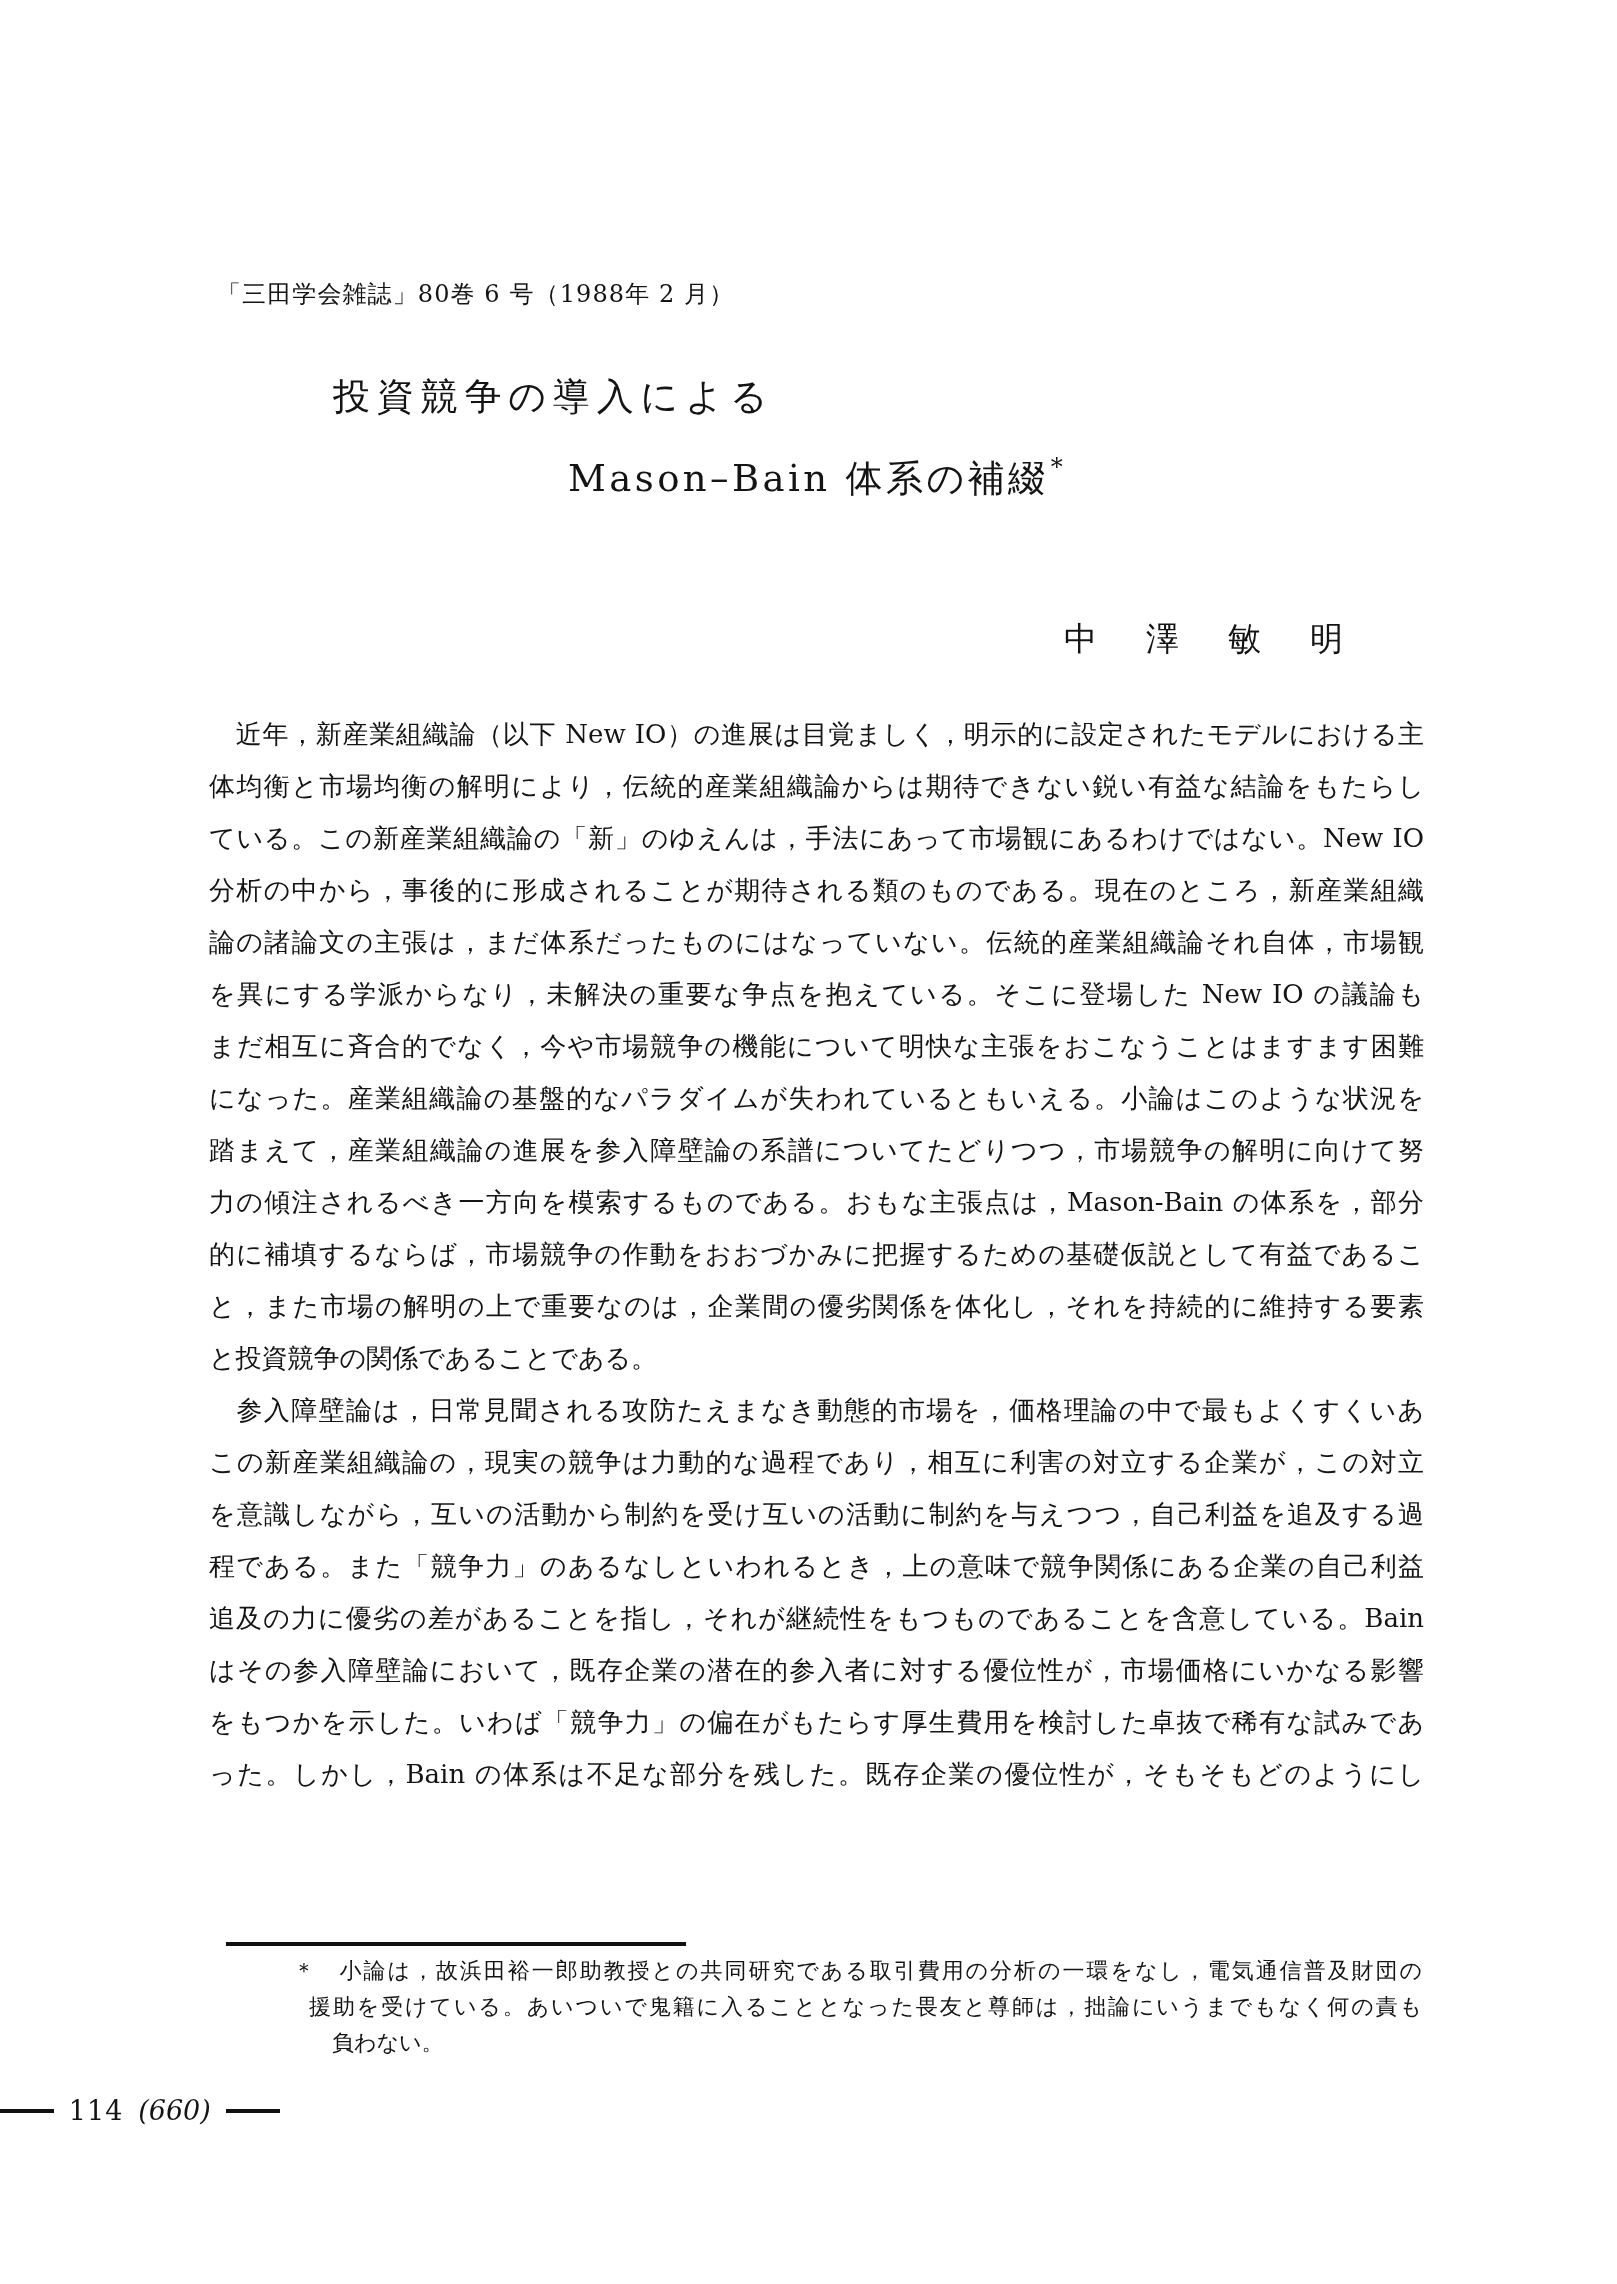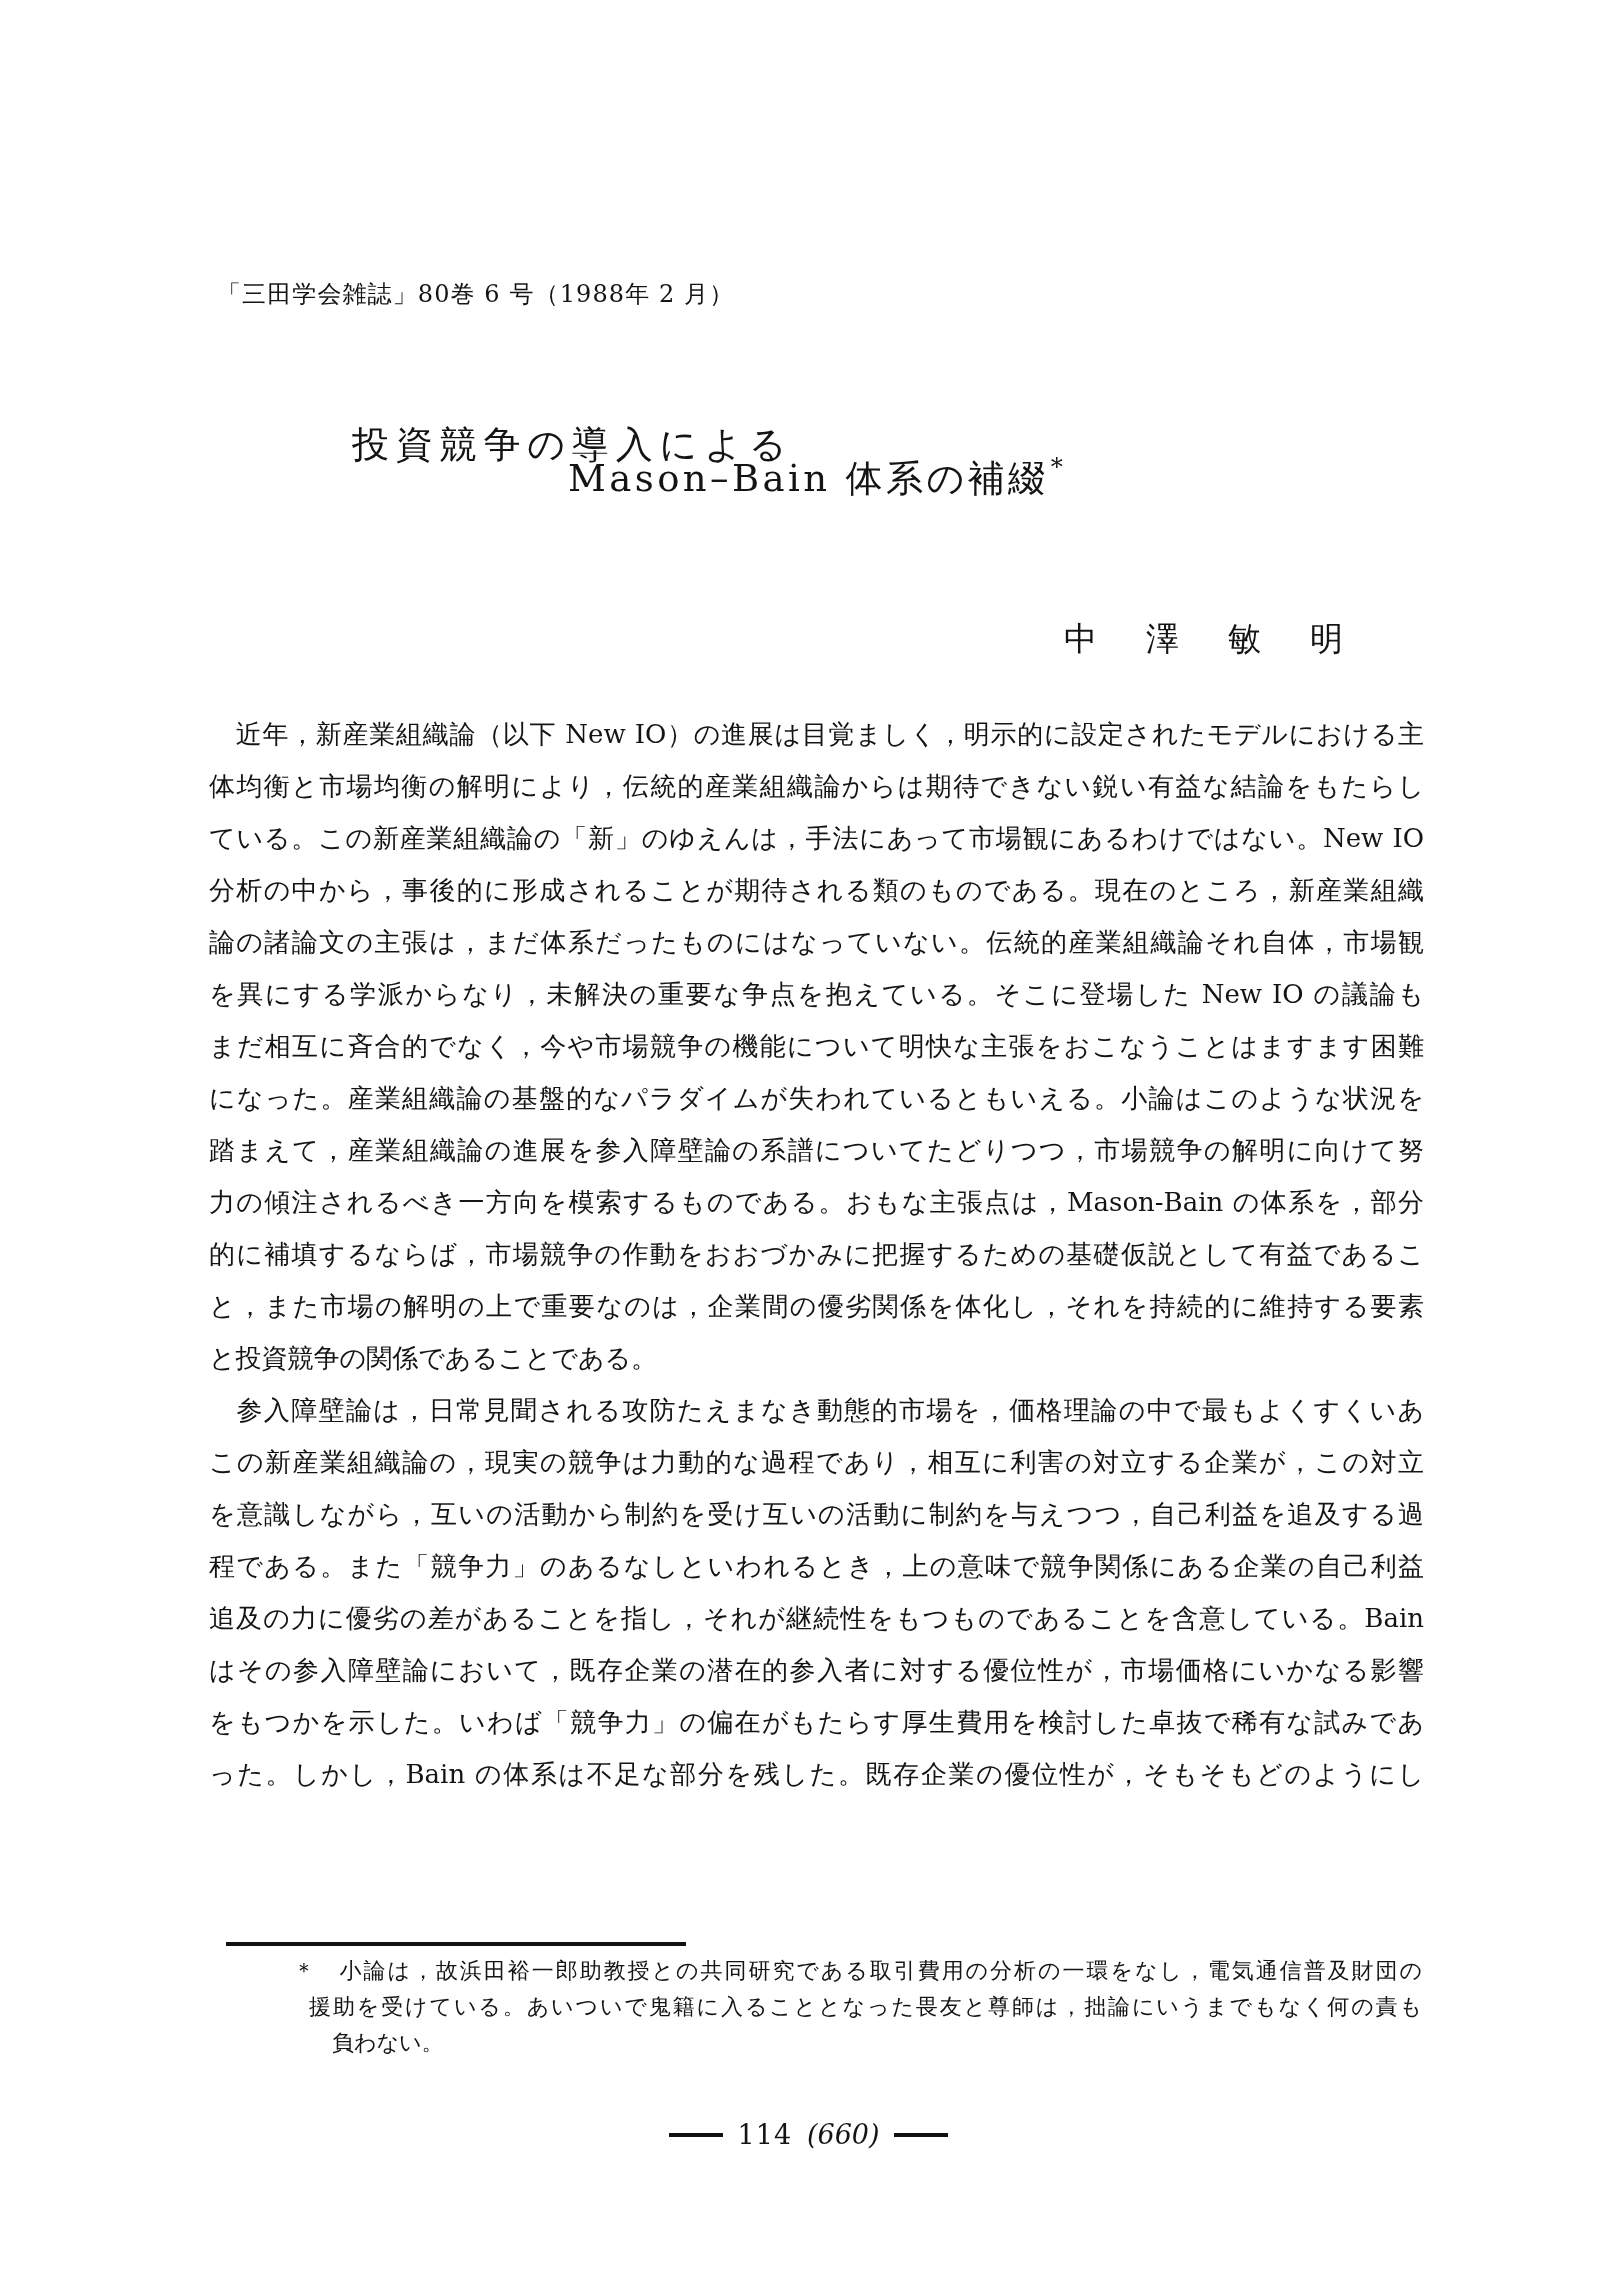--- a/index.html
+++ b/index.html
@@ -11,22 +11,22 @@
     color:#141414;
     font-family:"DejaVu Serif","Liberation Serif",serif;
     overflow:hidden;
     padding-left:40px;
   }
   .journal-line {
     position:absolute; left:217px; top:278px;
     font-size:24px; letter-spacing:1.1px; white-space:nowrap;
   }
   .title-line1 {
-    position:absolute; left:352px; top:372px;
-    font-size:37px; letter-spacing:6.8px; white-space:nowrap;margin-top:48px;
+    position:absolute; left:333px; top:372px;
+    font-size:37px; letter-spacing:6.8px; white-space:nowrap;
   }
   .title-line2 {
     position:absolute; left:568px; top:454px;
     font-size:37px; letter-spacing:3.4px; white-space:nowrap;
   }
   .title-asterisk {
     display:inline-block; font-size:24px;
     transform:translateY(-16px); margin-left:2.3px;
   }
   .author-line {
@@ -47,23 +47,22 @@
   .footnote-block {
     position:absolute; left:293px; top:1953px; width:1129px;
     font-size:22px; line-height:36px; text-align:justify;
   }
   .fn-line { text-align-last:justify; }
   .fn-line.cont { margin-left:16px; width:1113px; }
   .fn-line.fn-last { text-align-last:left;margin-left:39px; }
   .fn-marker { display:inline-block; margin-right:22.6px; }
   .footer {
     position:absolute; left:0; top:2095px; width:1617px;
-    display:flex; justify-content:center; align-items:center; gap:14.7px;
+    display:flex; align-items:center; gap:14.7px;
     font-size:27px;
-    margin-top:24px;
   }
   .footer-dash { width:54px; height:4px; background:#111; }
   .folio { font-style:italic; }
   .page-number { letter-spacing:1.1px; }
 </style>
 </head>
 <body>
 
 <div class="page">
 

